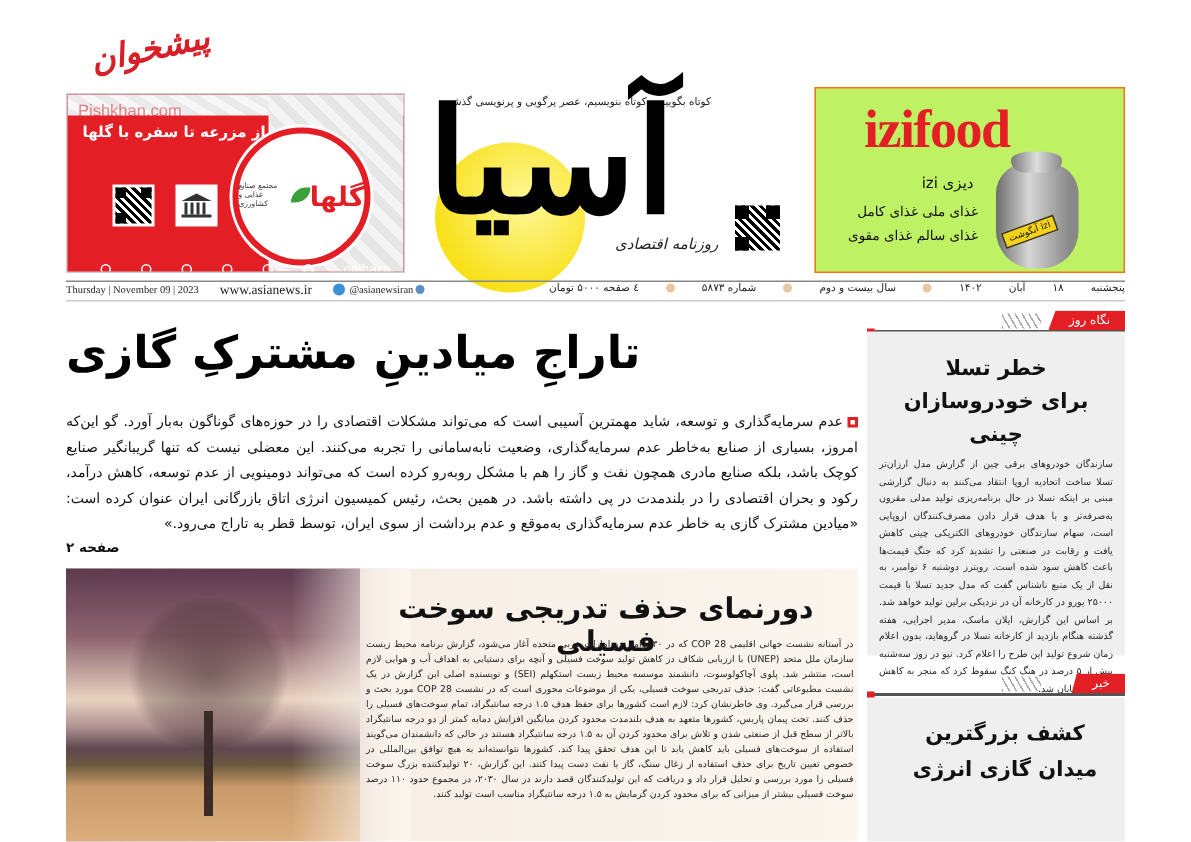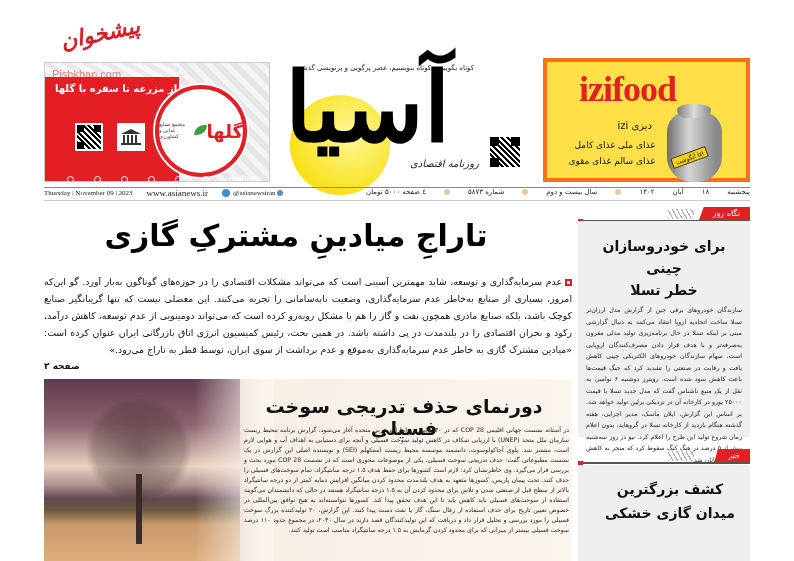--- a/index.html
+++ b/index.html
@@ -32,38 +32,38 @@
 
   
   .masthead { position: absolute; left: 280px; top: 40px; width: 250px; height: 145px; }
   .sun { position: absolute; left: 10px; top: 55px; width: 100px; height: 100px; border-radius: 50%; background: radial-gradient(circle at 60% 40%, #fff89a, #f8e11b 70%); }
   .logo-text { position: absolute; left: 5px; top: 20px; font-family: "DejaVu Serif", serif; font-size: 96px; font-weight: bold; color: #000; line-height: 1; direction: rtl; }
   .slogan { position: absolute; left: 15px; top: 24px; font-size: 7px; color: #222; direction: rtl; white-space: nowrap; }
   .subtitle { position: absolute; left: 130px; top: 118px; font-size: 10px; font-style: italic; color: #222; direction: rtl; }
   .mast-qr { position: absolute; left: 210px; top: 97px; width: 30px; height: 30px; }
 
   
-  .ad-right { position: absolute; left: 543px; top: 58px; width: 207px; height: 124px; border: 4px solid #f97316; background: #fde047; }
+  .ad-right { position: absolute; left: 543px; top: 58px; width: 207px; height: 124px; border: 1px solid #f97316; background: #bef264; }
   .ad-right .brand { position: absolute; left: 32px; top: 6px; color: #e31e24; font-family: "Liberation Serif", serif; font-size: 36px; font-weight: bold; letter-spacing: -1px; }
   .ad-right .sub { position: absolute; left: 35px; top: 58px; font-size: 10px; direction: rtl; width: 70px; text-align: right; }
   .ad-right .line { position: absolute; left: 8px; font-size: 9px; direction: rtl; width: 100px; text-align: right; }
   .ad-right .pot { position: absolute; left: 120px; top: 50px; width: 55px; height: 70px; border-radius: 20px 20px 25px 25px; background: linear-gradient(90deg, #6d6d6d, #d6d6d6 40%, #888 90%); }
   .ad-right .pot-lid { position: absolute; left: 130px; top: 42px; width: 34px; height: 14px; border-radius: 50% 50% 10px 10px; background: linear-gradient(90deg, #7a7a7a, #ddd, #888); }
   .ad-right .pot-label { position: absolute; left: 124px; top: 90px; background: #f5d21a; font-size: 6px; padding: 1px 3px; transform: rotate(-20deg); border: 1px solid #333; }
 
   
   .infobar { position: absolute; left: 44px; top: 187px; width: 706px; height: 14px; border-top: 1px solid #888; border-bottom: 1px solid #ccc; display: flex; align-items: flex-start; font-size: 7px; color: #222; }
   .infobar .left { display: flex; align-items: center; gap: 14px; font-family: "Liberation Serif", serif; }
   .infobar .left .url { font-size: 9px; }
   .infobar .tg { width: 8px; height: 8px; border-radius: 50%; background: #3b8fd8; display:inline-block; margin-right: 3px; vertical-align: middle; }
   .infobar .right { margin-left: auto; direction: rtl; display: flex; gap: 18px; align-items: center; }
   .infobar .sep { width: 6px; height: 6px; border-radius: 50%; background: #e8c8a0; display: inline-block; }
 
   
-  .headline { position: absolute; left: 32px; top: 218px; width: 528px; text-align: center; font-size: 30px; font-weight: bold; direction: rtl; color: #000; }
+  .headline { position: absolute; left: 44px; top: 218px; width: 528px; text-align: left; font-size: 30px; font-weight: bold; direction: rtl; color: #000; }
   .lead { position: absolute; left: 44px; top: 273px; width: 528px; direction: rtl; text-align: justify; font-size: 9.4px; line-height: 17px; color: #111; }
   .lead .bullet { display:inline-block; width: 7px; height: 7px; border: 2px solid #e31e24; margin-left: 3px; vertical-align: middle; }
   .lead .page-ref { position: absolute; left: 0; top: 85px; font-size: 9px; font-weight: bold; }
 
   
   .feature { position: absolute; left: 44px; top: 379px; width: 528px; height: 182px; background: linear-gradient(90deg, #7a4c5a 0%, #c6a4a0 30%, #f7efe6 42%, #fbf5ee 100%); overflow: hidden; }
   .feature .photo { position: absolute; left: 0; top: 0; width: 196px; height: 182px; background: linear-gradient(180deg, #5e3a4e 0%, #8d6470 25%, #e8d3c0 48%, #b19292 58%, #5f4750 66%, #6b5a3e 72%, #c8996a 80%, #dcae7d 100%); }
   .feature .tree-trunk { position: absolute; left: 92px; top: 95px; width: 6px; height: 70px; background: #3a2a28; }
   .feature .tree-crown { position: absolute; left: 40px; top: 20px; width: 110px; height: 100px; border-radius: 50%; background: radial-gradient(circle, rgba(60,40,45,0.55), rgba(60,40,45,0.25) 60%, transparent 72%); }
   .feature .fade { position: absolute; left: 150px; top: 0; width: 80px; height: 182px; background: linear-gradient(90deg, transparent, #fbf5ee); }
@@ -182,31 +182,31 @@
 
 <div class="sidebar">
   <div class="tag">
     <div class="hatch"></div>
     <div class="label">نگاه روز</div>
     <div class="rule"></div>
     <div class="rule-dot"></div>
   </div>
   <div class="box box1">
     <div class="h">
+      <div>خطر تسلا</div>
       <div>برای خودروسازان چینی</div>
-      <div>خطر تسلا</div>
     </div>
     <div class="b">سازندگان خودروهای برقی چین از گزارش مدل ارزان‌تر تسلا ساخت اتحادیه اروپا انتقاد می‌کنند به دنبال گزارشی مبنی بر اینکه تسلا در حال برنامه‌ریزی تولید مدلی مقرون به‌صرفه‌تر و با هدف قرار دادن مصرف‌کنندگان اروپایی است، سهام سازندگان خودروهای الکتریکی چینی کاهش یافت و رقابت در صنعتی را تشدید کرد که جنگ قیمت‌ها باعث کاهش سود شده است. رویترز دوشنبه ۶ نوامبر، به نقل از یک منبع ناشناس گفت که مدل جدید تسلا با قیمت ۲۵۰۰۰ یورو در کارخانه آن در نزدیکی برلین تولید خواهد شد. بر اساس این گزارش، ایلان ماسک، مدیر اجرایی، هفته گذشته هنگام بازدید از کارخانه تسلا در گروهاید، بدون اعلام زمان شروع تولید این طرح را اعلام کرد. نیو در روز سه‌شنبه بیش از ۵ درصد در هنگ کنگ سقوط کرد که منجر به کاهش در بین همتایان شد.</div>
     <div class="p">صفحه ۲</div>
   </div>
   <div style="margin-top:12px" class="tag">
     <div class="hatch"></div>
     <div class="label">خبر</div>
     <div class="rule"></div>
     <div class="rule-dot"></div>
   </div>
   <div class="box box2" style="margin-top:2px">
     <div class="h">
       <div>کشف بزرگترین</div>
-      <div>میدان گازی خشکی</div>
+      <div>میدان گازی انرژی</div>
     </div>
   </div>
 </div>
 
 </body></html>

